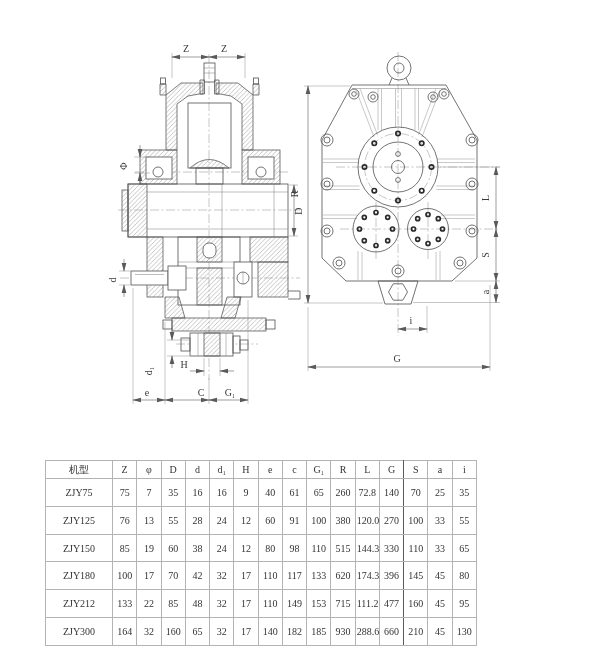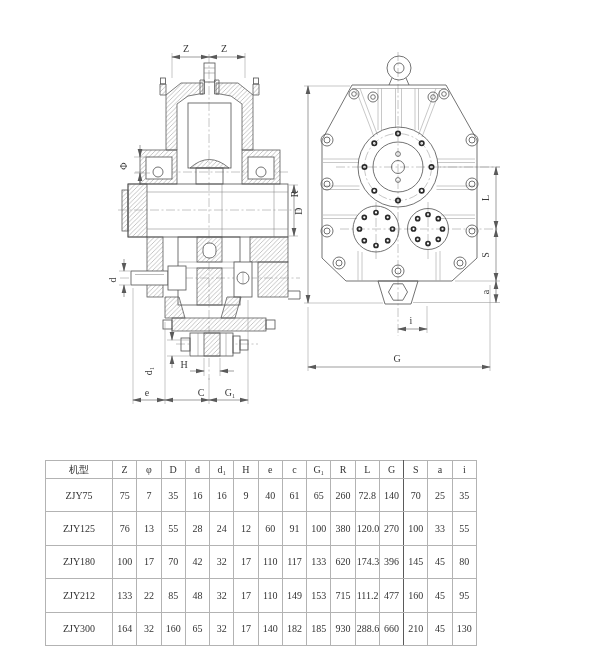--- a/index.html
+++ b/index.html
@@ -338,20 +338,38 @@
           <td>91</td>
           <td>100</td>
           <td>380</td>
           <td>120.0</td>
           <td>270</td>
           <td>100</td>
           <td>33</td>
           <td>55</td>
         </tr>
         <tr>
+          <td>ZJY150</td>
+          <td>85</td>
+          <td>19</td>
+          <td>60</td>
+          <td>38</td>
+          <td>24</td>
+          <td>12</td>
+          <td>80</td>
+          <td>98</td>
+          <td>110</td>
+          <td>515</td>
+          <td>144.3</td>
+          <td>330</td>
+          <td>110</td>
+          <td>33</td>
+          <td>65</td>
+        </tr>
+        <tr>
           <td>ZJY180</td>
           <td>100</td>
           <td>17</td>
           <td>70</td>
           <td>42</td>
           <td>32</td>
           <td>17</td>
           <td>110</td>
           <td>117</td>
           <td>133</td>

